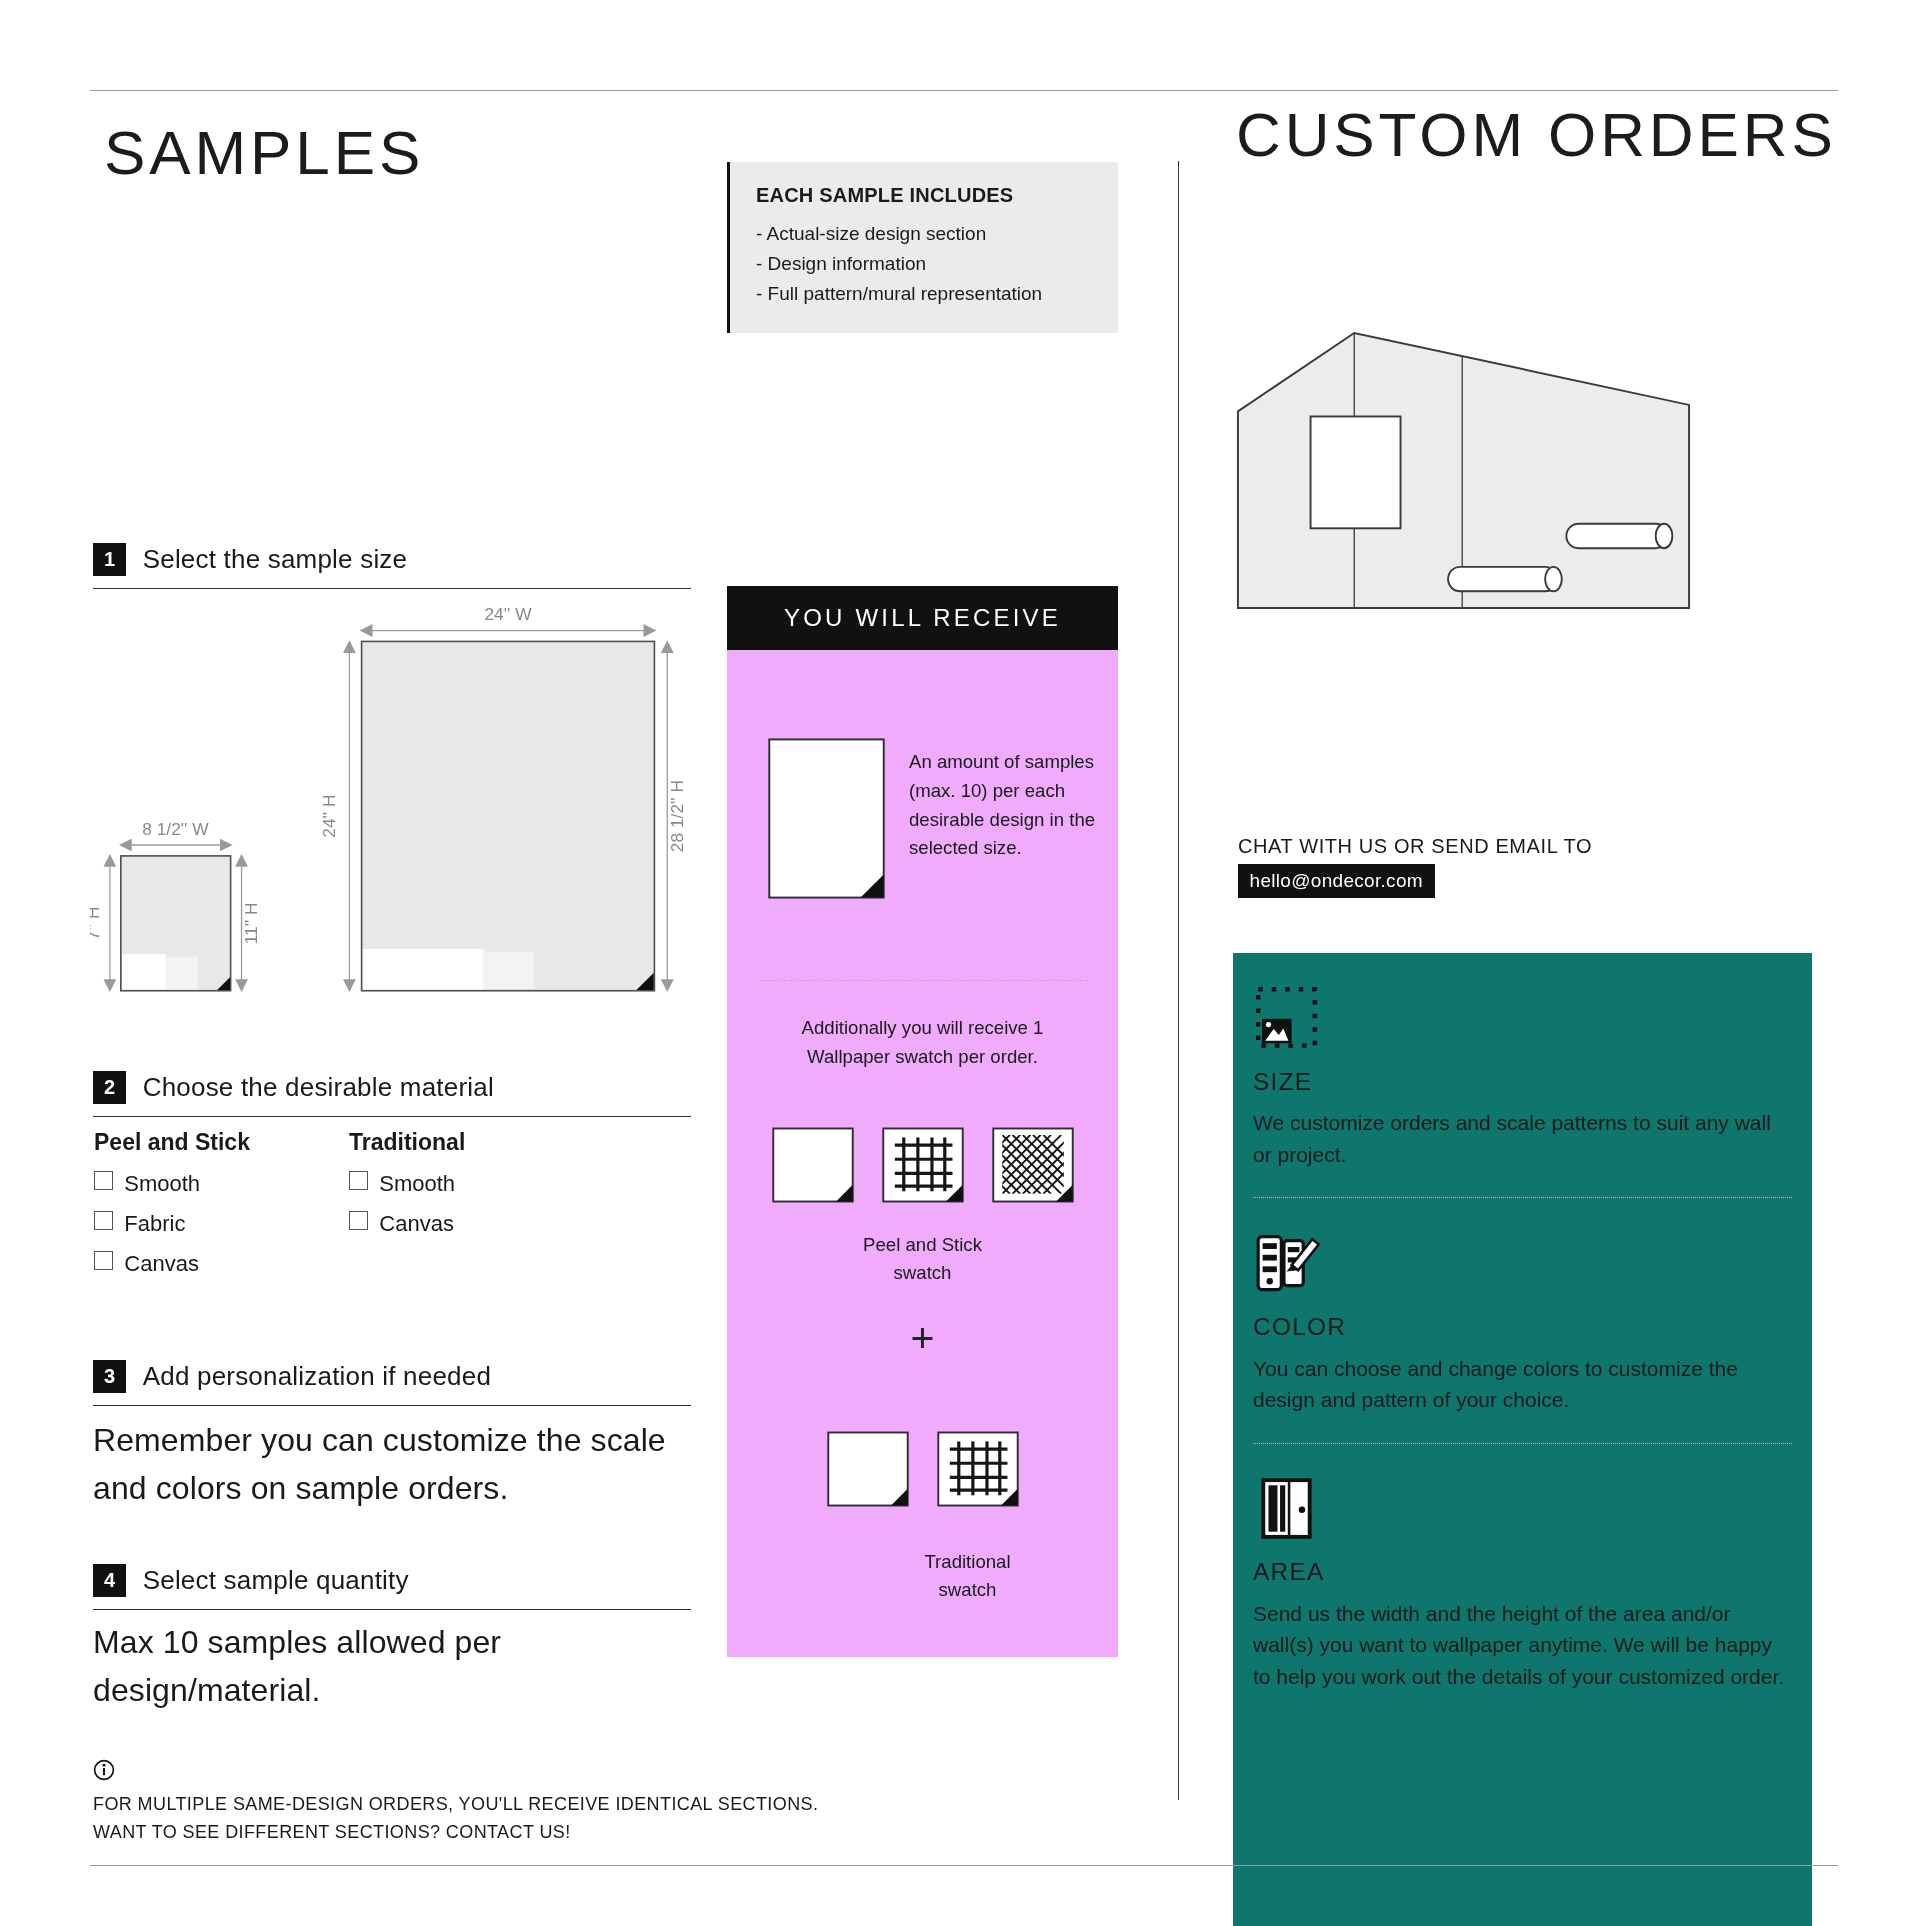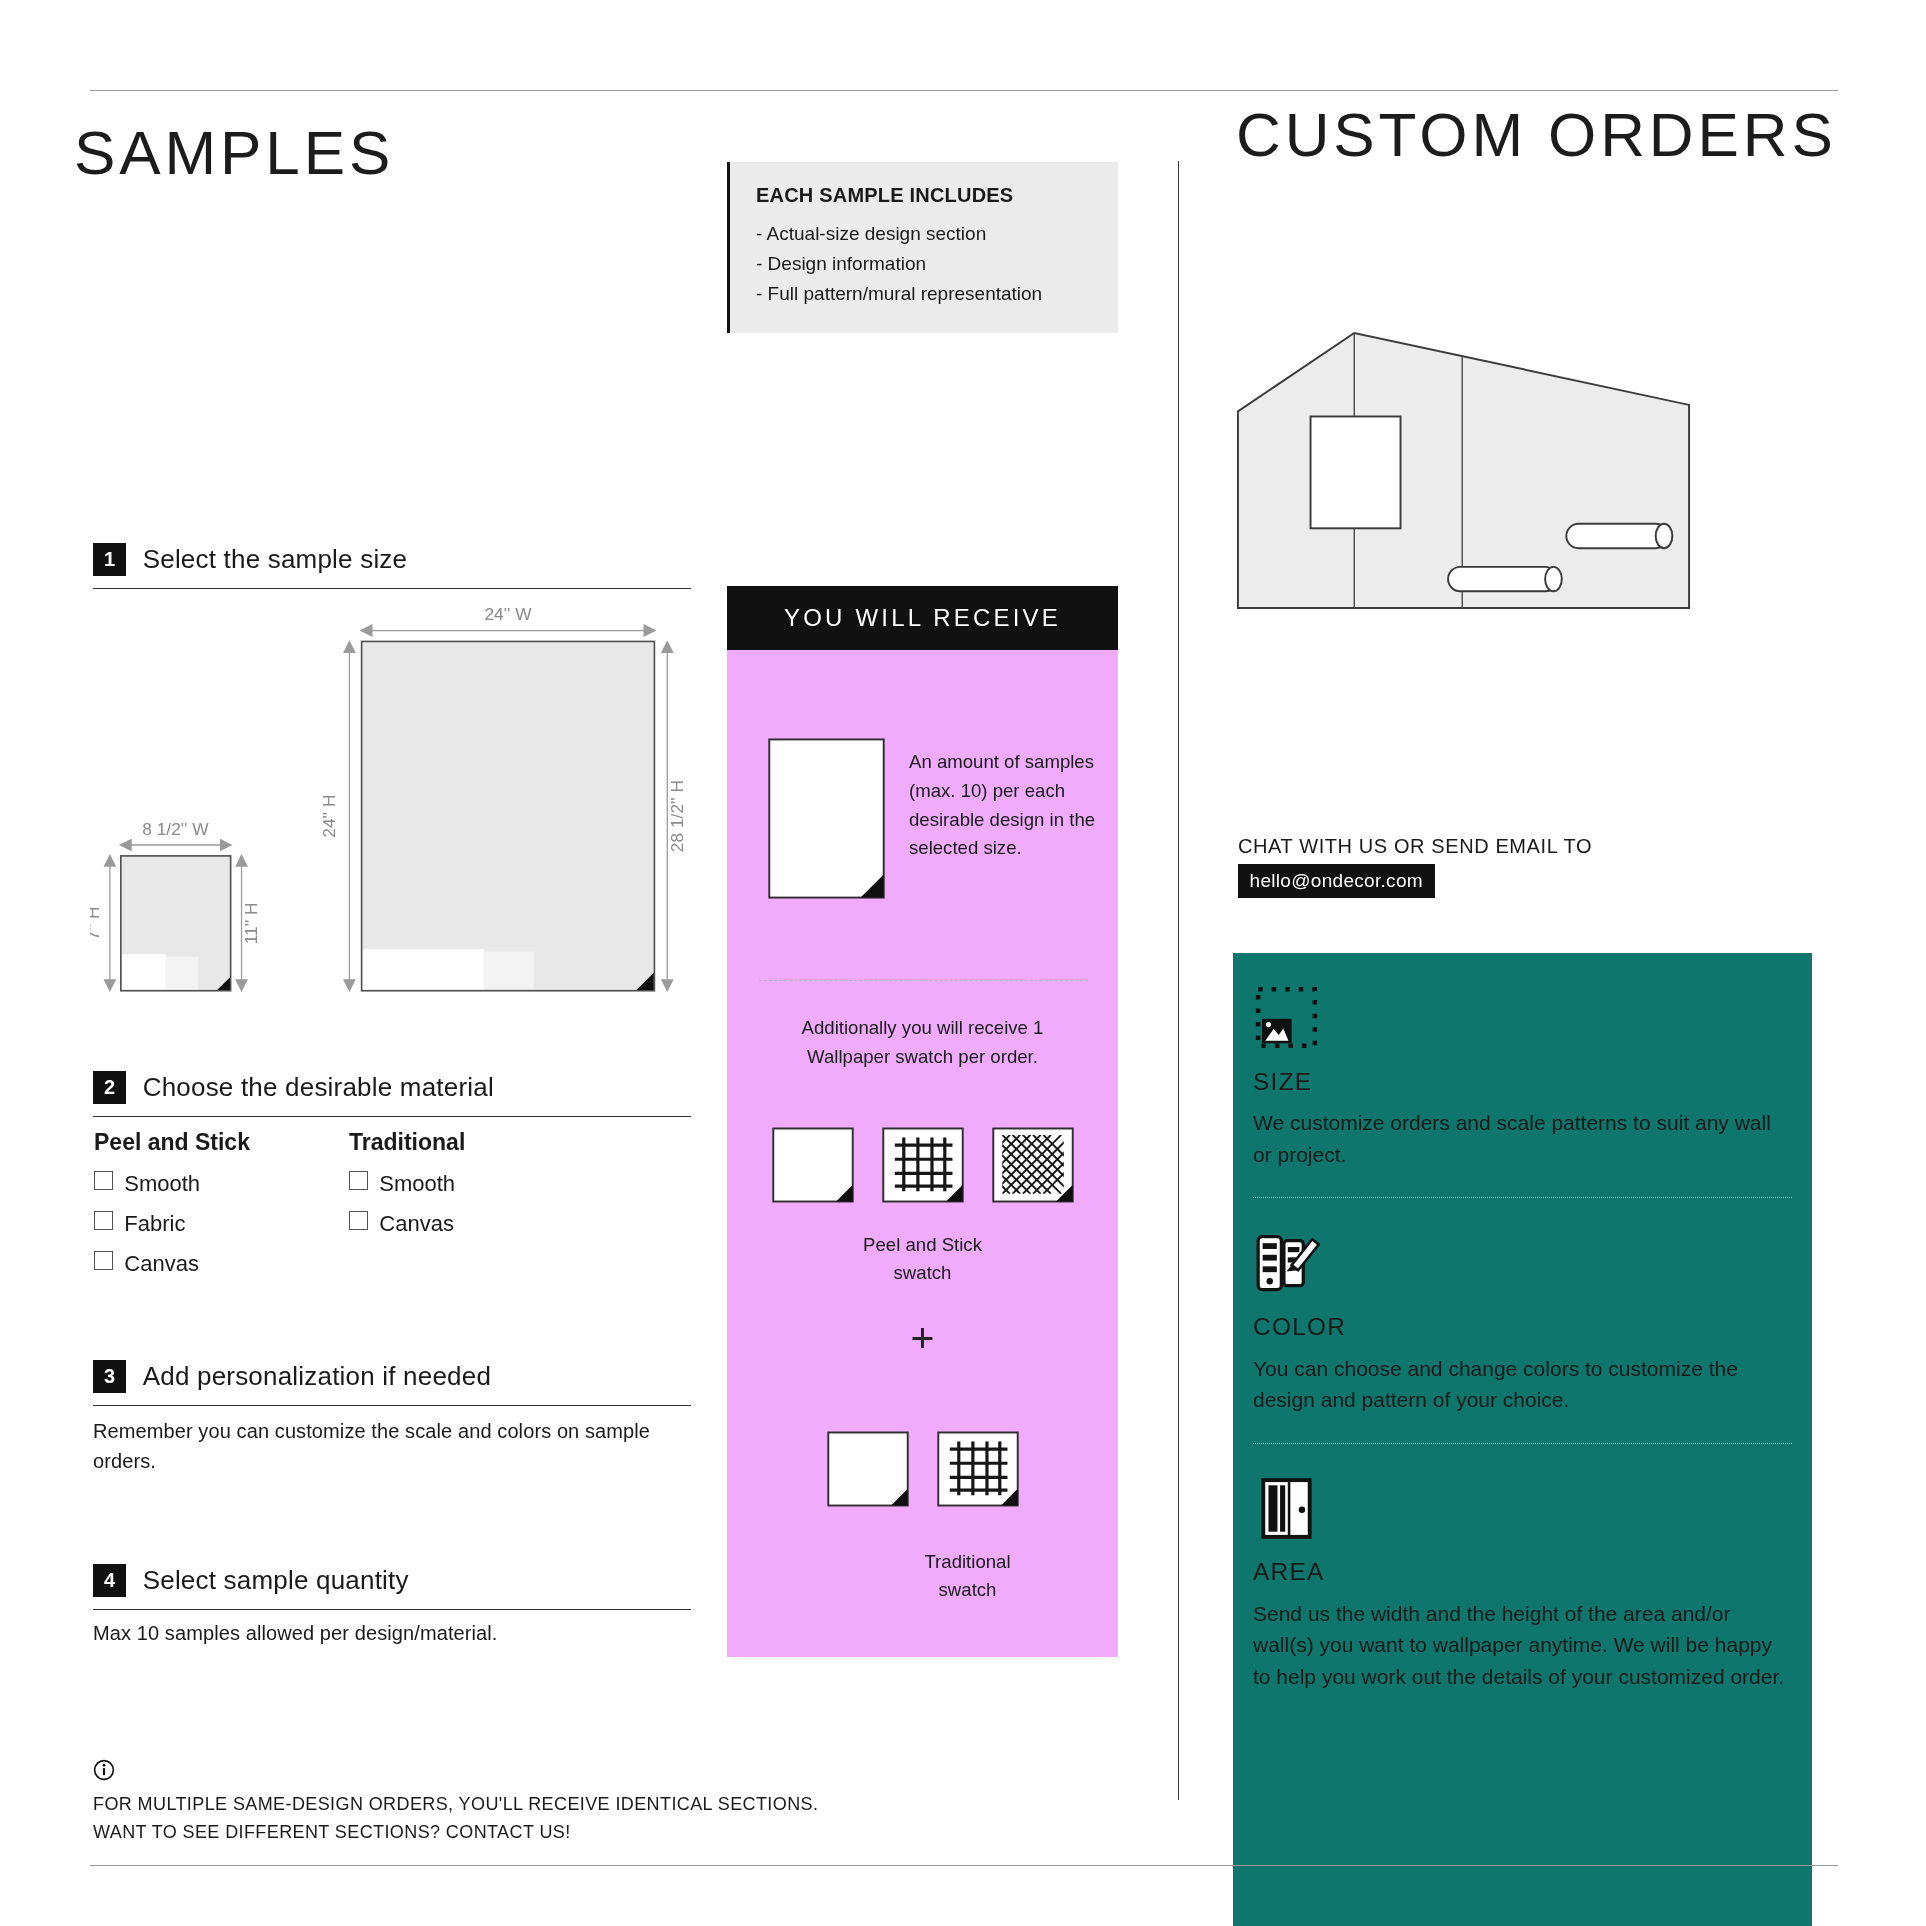--- a/index.html
+++ b/index.html
@@ -6,21 +6,21 @@
   .canvas{
     position:relative;width:1926px;height:1926px;background:#ffffff;
     font-family:"Liberation Sans", sans-serif;color:#1a1a1a;overflow:hidden;
   }
   .hr{position:absolute;left:90px;width:1748px;height:1.3px;background:#9a9a9a;}
   .hr-top{top:90px;}
   .hr-bottom{top:1865px;}
   .vline{position:absolute;left:1178px;top:161px;width:1.3px;height:1639px;background:#3a3a3a;}
 
   .big-title{position:absolute;font-size:62px;font-weight:500;letter-spacing:3.9px;color:#1c1c1c;}
-  .title-samples{left:74px;top:117px;}
+  .title-samples{left:104px;top:117px;}
   .title-custom{left:1236px;top:99px;}
 
   .intro{position:absolute;left:91px;top:303px;font-size:24px;line-height:1.55;white-space:pre-line;letter-spacing:0.3px;}
 
   .includes{position:absolute;left:727px;top:162px;width:391px;box-sizing:border-box;
     background:#ebebeb;border-left:3.9px solid #111;padding:22px 22px 23px 26px;}
   .includes-title{font-size:20px;font-weight:700;margin-bottom:11.6px;letter-spacing:0.2px;}
   .includes-item{font-size:19px;line-height:1.6;padding-left:14px;text-indent:-14px;}
 
   .step{position:absolute;left:93px;width:598px;border-bottom:1.3px solid #2e2e2e;
@@ -31,21 +31,21 @@
   .step-1{top:543px;} .step-2{top:1071px;} .step-3{top:1360px;} .step-4{top:1564px;}
 
   .diagram{position:absolute;left:90px;top:597px;}
 
   .mat-col{position:absolute;top:1129px;}
   .mat-col-1{left:94px;} .mat-col-2{left:349px;}
   .mat-title{font-size:23px;font-weight:700;margin-bottom:15.4px;}
   .opt{display:flex;align-items:flex-start;gap:11.6px;font-size:22px;margin-bottom:14px;}
   .cb{width:16.7px;height:16.7px;border:1.3px solid #555;display:inline-block;flex:0 0 auto;background:#fff;}
 
-  .step-body{position:absolute;left:93px;font-size:20px;line-height:1.5;letter-spacing:0.1px;}
+  .step-body{position:absolute;left:93px;font-size:32px;line-height:1.5;letter-spacing:0.1px;}
   .body-3{top:1416px;width:591px;}
   .body-4{top:1618px;width:629px;}
 
   .footnote{position:absolute;left:93px;top:1756px;width:758px;display:flex;gap:10.3px;
     font-size:18px;line-height:1.55;letter-spacing:0.4px;flex-direction:column;}
   .footnote svg{flex:0 0 auto;margin-top:2.6px;}
 
   .receive{position:absolute;left:727px;top:586px;width:391px;height:1071px;background:#f0abfc;}
   .receive-header{height:64px;background:#111;color:#fff;display:flex;align-items:center;
     justify-content:center;font-size:24px;letter-spacing:3.2px;}

